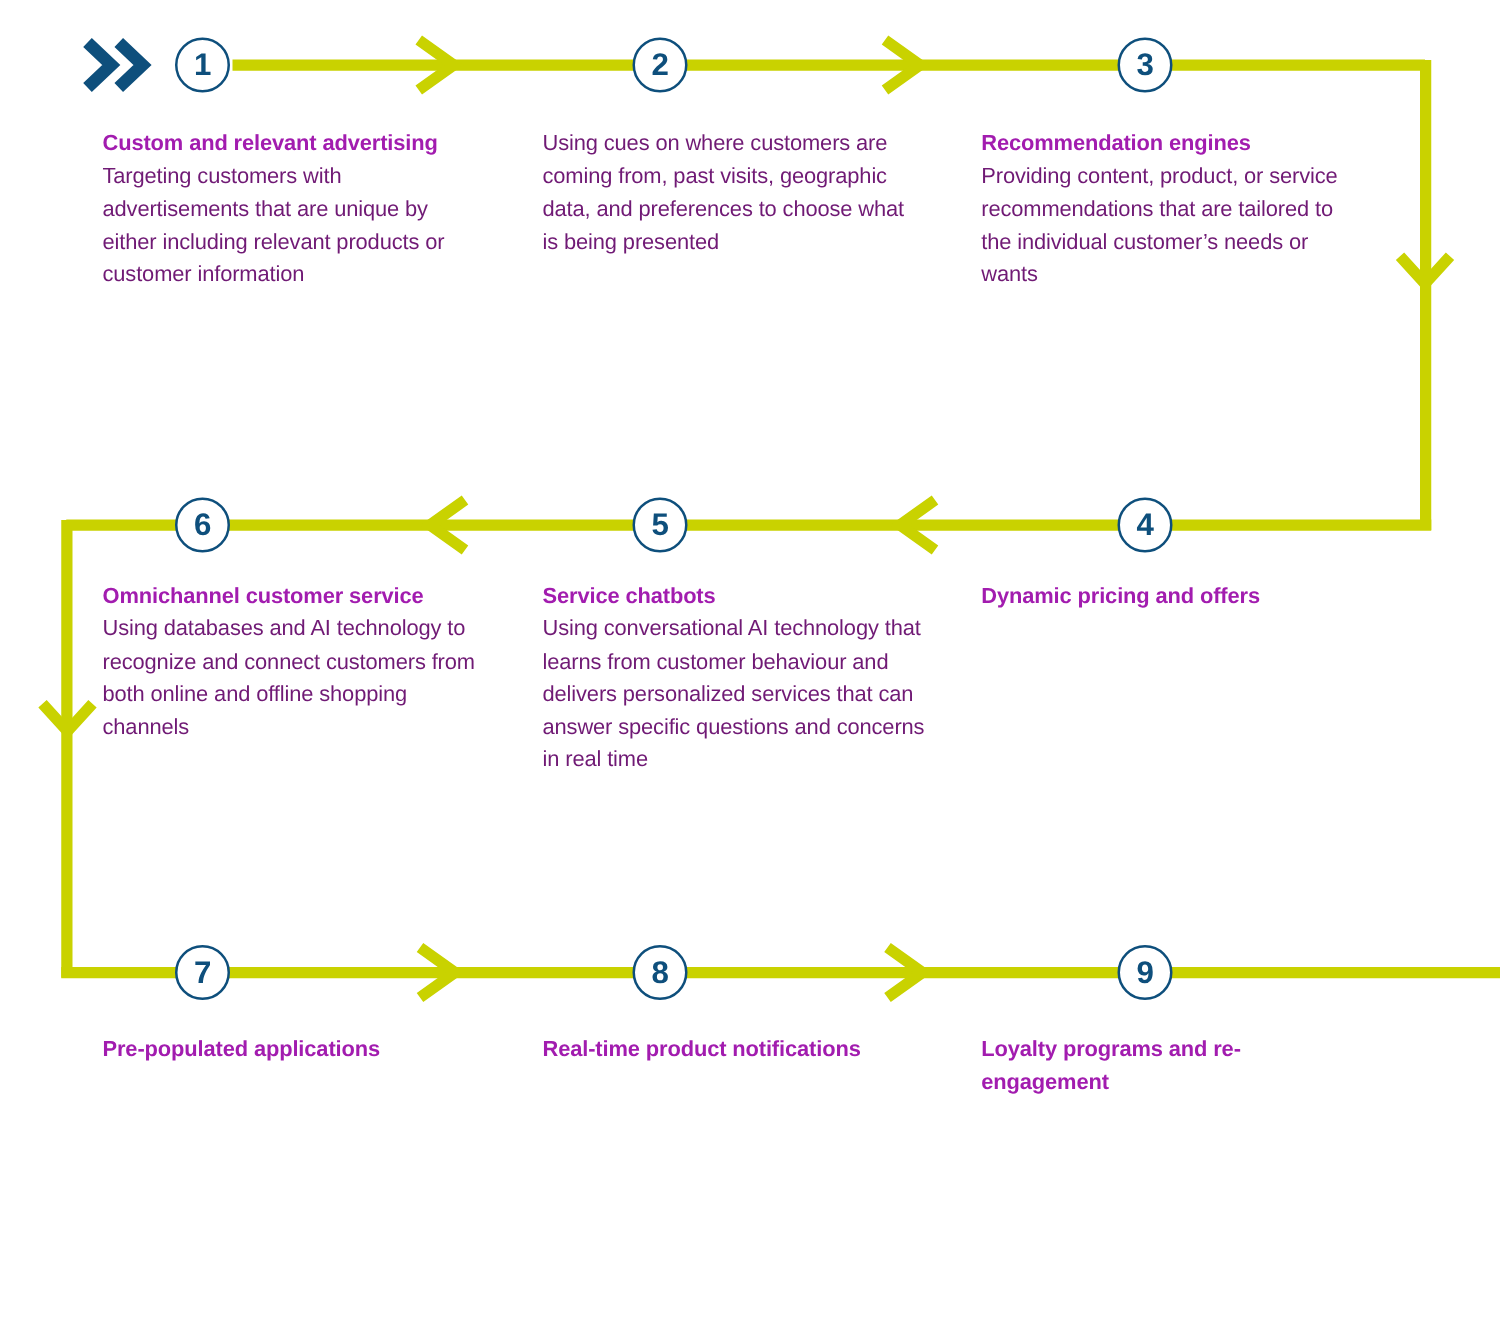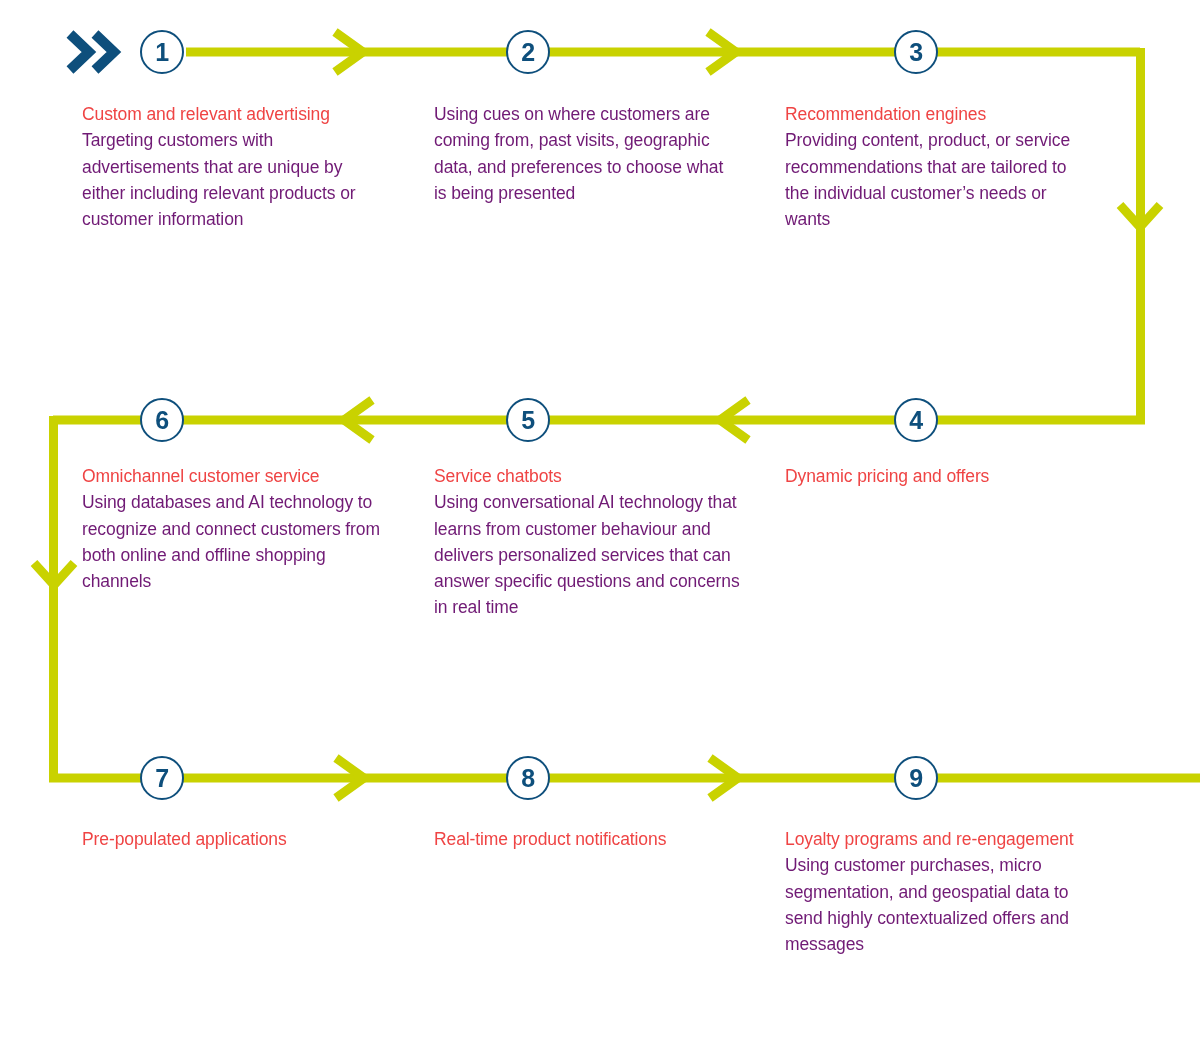--- a/index.html
+++ b/index.html
@@ -46,22 +46,22 @@
     line-height: 1;
     font-family: "Liberation Sans", sans-serif;
     letter-spacing: -0.5px;
   }
   .step-body {
     position: absolute;
     width: 300px;
   }
   .step-title {
     font-size: 17.5px;
-    font-weight: normal;
-    color: #ef4444;
+    font-weight: bold;
+    color: #a21caf;
     line-height: 1.50;
     margin: 0 0 0 0;
     letter-spacing: -0.1px;
   }
   .step-desc {
     font-size: 17.5px;
     font-weight: normal;
     color: #701a75;
     line-height: 1.50;
     margin: 0;
@@ -189,15 +189,14 @@
   <div class="step-badge">8</div>
   <div class="step-body">
     <div class="step-title">Real-time product notifications</div>
   </div>
 </div>
 
 <div class="step col3 row3">
   <div class="step-badge">9</div>
   <div class="step-body">
     <div class="step-title">Loyalty programs and re-engagement</div>
-    <div class="step-desc">Using customer purchases, micro segmentation, and geospatial data to send highly contextualized offers and messages</div>
   </div>
 </div>
 
 </body></html>

